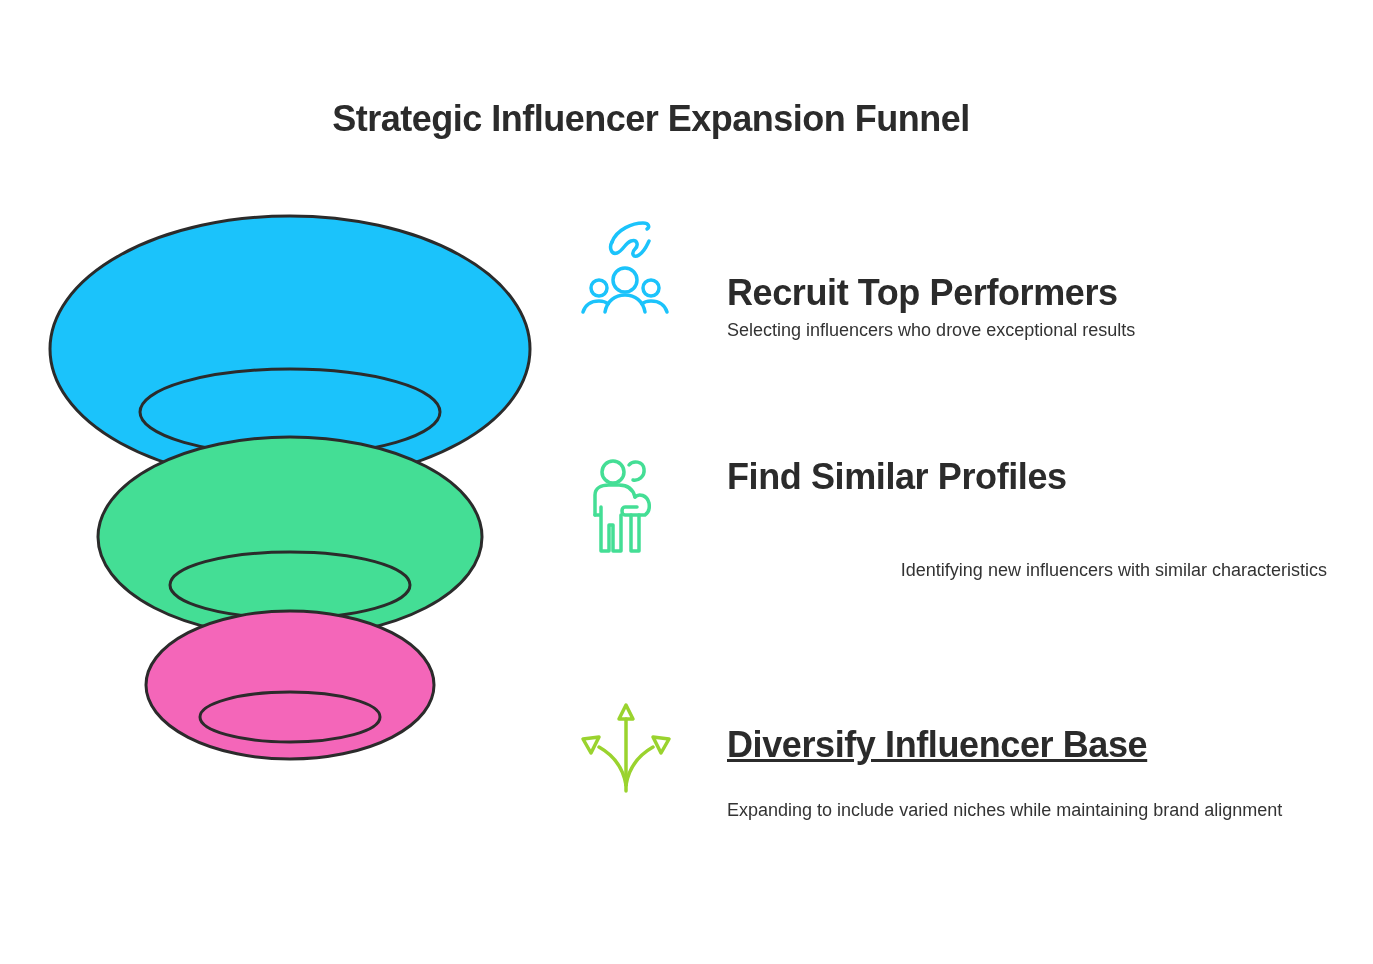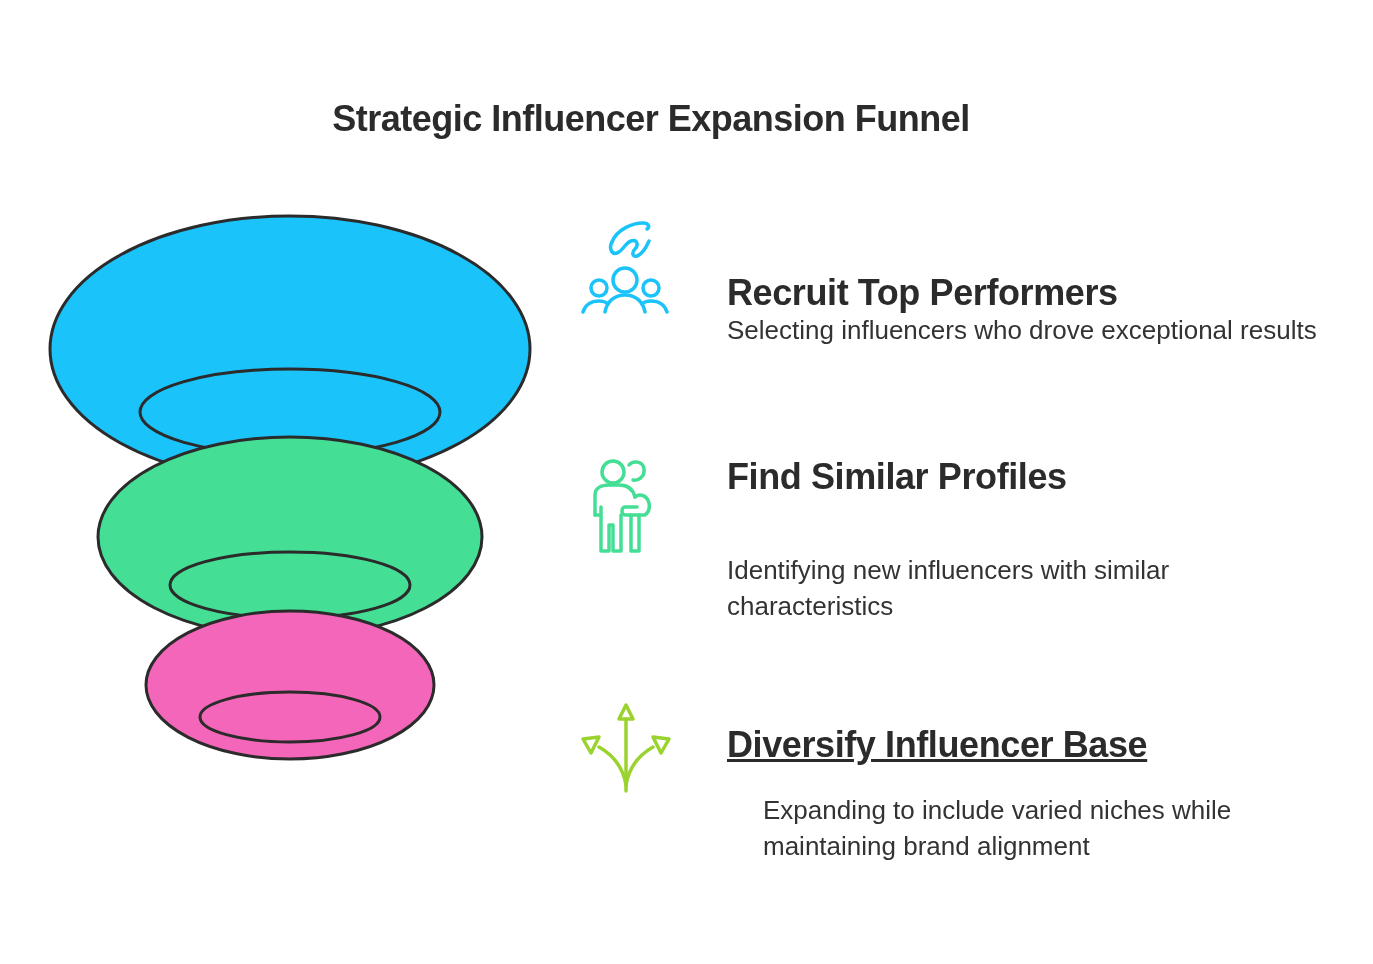--- a/index.html
+++ b/index.html
@@ -4,21 +4,21 @@
 <style>
   html, body { margin: 0; padding: 0; background: #ffffff; }
   body { width: 1373px; height: 964px; position: relative; overflow: hidden;
          font-family: "Liberation Sans", "DejaVu Sans", sans-serif; color: #2b2b2b; }
   .title { position: absolute; left: 0; width: 1302px; top: 98px; text-align: center;
            font-size: 36px; font-weight: 700; letter-spacing: -0.5px; color: #2b2b2b; }
   .funnel { position: absolute; left: 0; top: 0; }
   .icon { position: absolute; width: 100px; height: 100px; }
   .step-title { position: absolute; left: 727px; font-size: 36px; font-weight: 700;
                 letter-spacing: -0.4px; color: #2b2b2b; white-space: nowrap; }
-  .step-desc { position: absolute; left: 727px; width: 600px; font-size: 26px;
+  .step-desc { position: absolute; left: 727px; width: 600px; font-size: 18px;
                line-height: 36px; color: #333333; }
 </style>
 </head>
 <body>
 
 <div class="title">Strategic Influencer Expansion Funnel</div>
 
 <svg class="funnel" width="560" height="800" viewBox="0 0 560 800">
 
   <g>
@@ -56,26 +56,26 @@
   <g id="icon2" fill="none" stroke-width="3.5" stroke-linecap="round" stroke-linejoin="round" stroke="#44de95">
     <circle cx="38" cy="17" r="11"></circle>
     <path d="M54 10 C58 5 68 6 69 14 C70 22 63 26 58 25"></path>
     <path d="M20 60 L20 40 C20 33 26 30 34 30 L44 30 C52 30 58 34 60 42"></path>
     <path d="M60 42 C64 38 72 40 74 48 C75 54 73 58 70 60 L50 60 C46 60 46 52 50 52 L62 52"></path>
     <path d="M20 60 L26 60 M26 52 L26 96 L34 96 L34 70 L38 70 L38 96 L46 96 L46 60"></path>
     <path d="M56 60 L56 96 L64 96 L64 60"></path>
   </g>
 </svg>
 <div class="step-title" style="top:456px;">Find Similar Profiles</div>
-<div class="step-desc" style="top:552px;">Identifying new influencers with similar characteristics</div>
+<div class="step-desc" style="top:552px;text-align:right;">Identifying new influencers with similar characteristics</div>
 
 <svg class="icon" style="left:575px; top:695px;" viewBox="0 0 100 100">
   <g id="icon3" fill="none" stroke-width="3.5" stroke-linecap="round" stroke-linejoin="round" stroke="#9ad32e">
     <path d="M51 96 L51 24"></path>
     <path d="M44 24 L51 10 L58 24 Z"></path>
     <path d="M51 90 C48 72 38 60 24 52"></path>
     <path d="M51 90 C54 72 64 60 78 52"></path>
     <path d="M8 44 L24 42 L16 58 Z"></path>
     <path d="M94 44 L78 42 L86 58 Z"></path>
   </g>
 </svg>
 <div class="step-title" style="top:724px;text-decoration:underline;">Diversify Influencer Base</div>
-<div class="step-desc" style="top:792px;margin-left:36px;">Expanding to include varied niches while maintaining brand alignment</div>
+<div class="step-desc" style="top:792px;">Expanding to include varied niches while maintaining brand alignment</div>
 
 </body></html>

